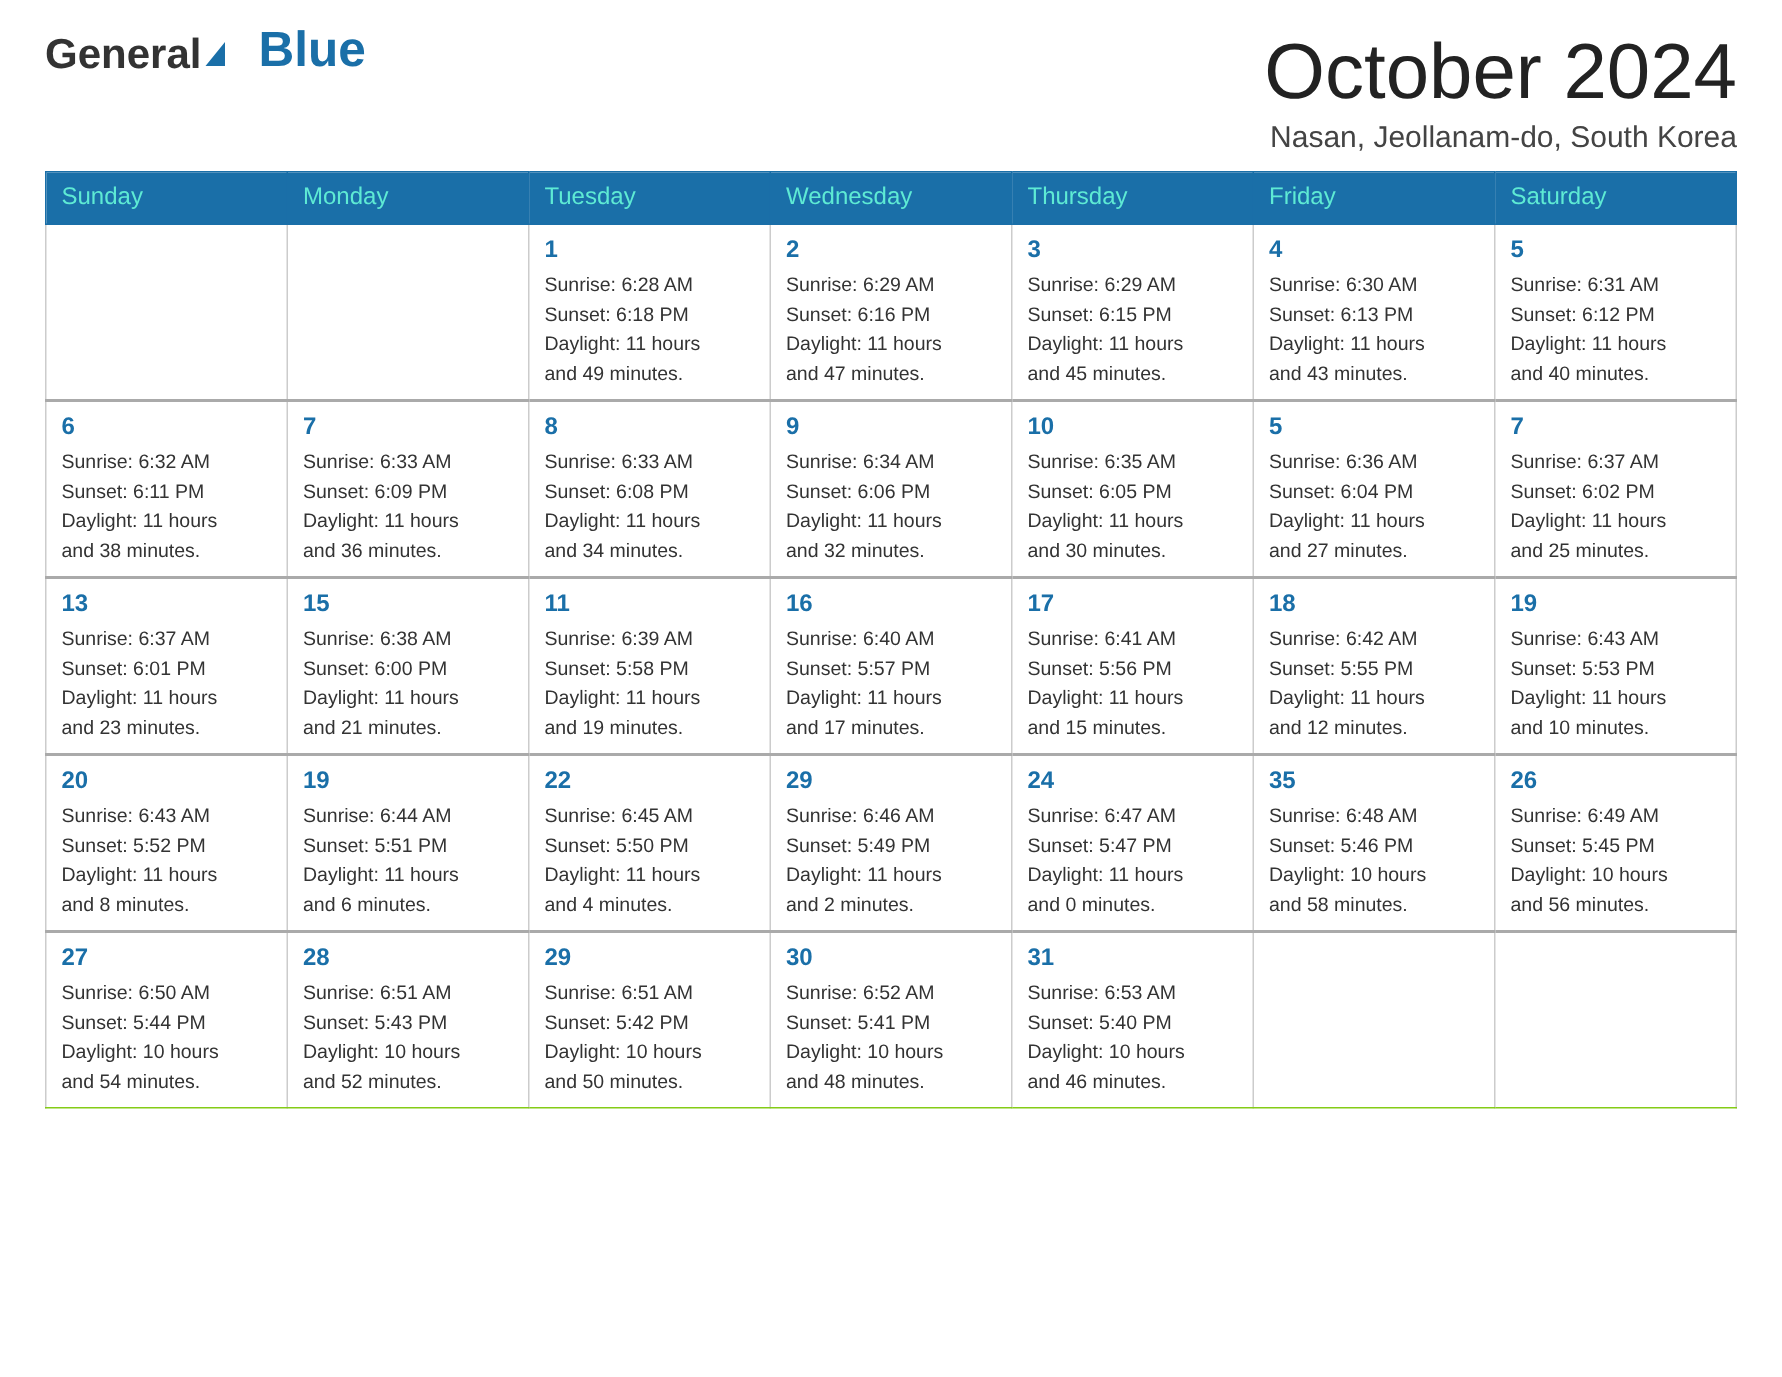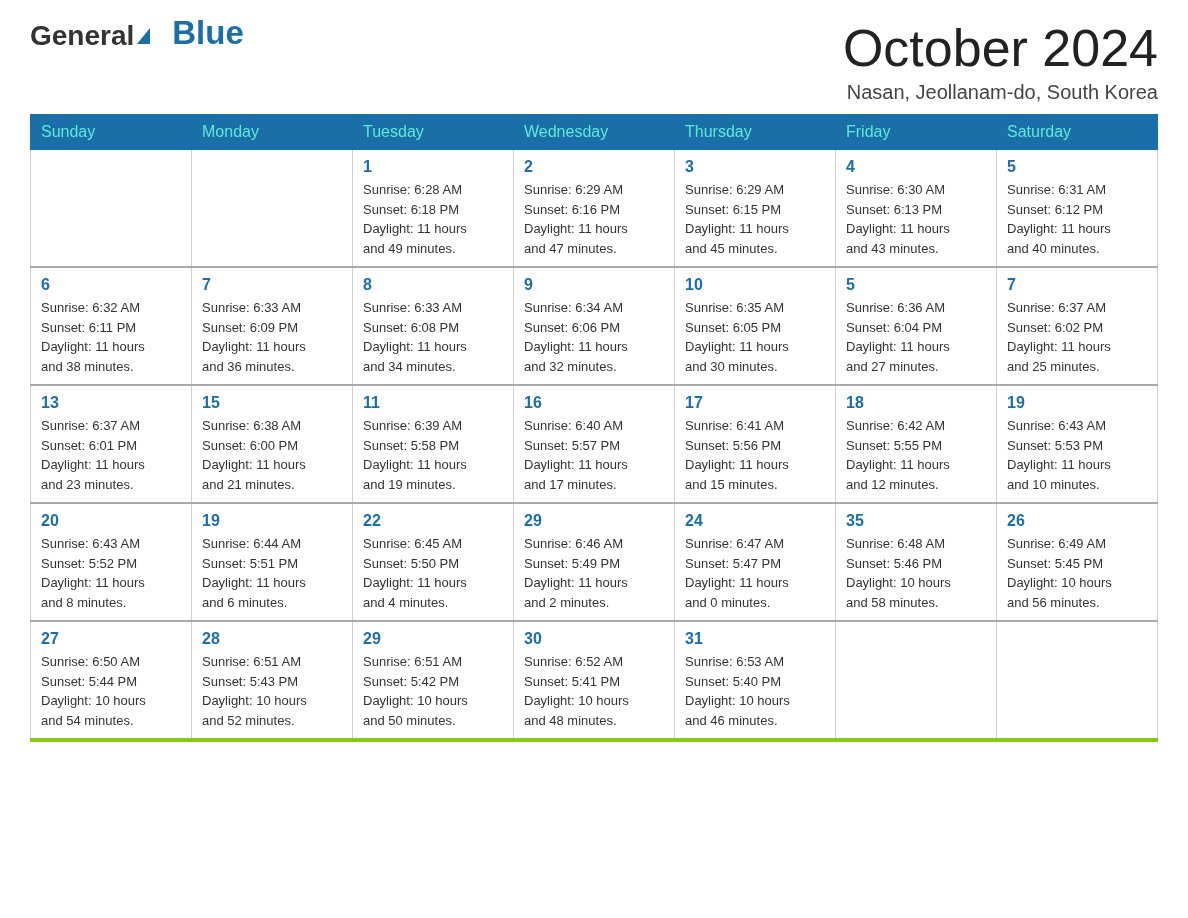--- a/index.html
+++ b/index.html
@@ -86,21 +86,21 @@
       color: #333;
       line-height: 1.5;
     }
     .empty-cell {
       background: #fff;
     }
     tr:not(:last-child) td {
       border-bottom: 2px solid #1a6fa8;
     }
     .calendar tbody tr td {
-      border-bottom: 4px solid #84cc16;
+      border-bottom: 1px solid #84cc16;
     }
     .calendar tbody tr:not(:last-child) td {
       border-bottom: 2px solid #aaa;
     }
   </style>
 </head>
 <body>
 
 <div class="header">
   <div class="logo">

